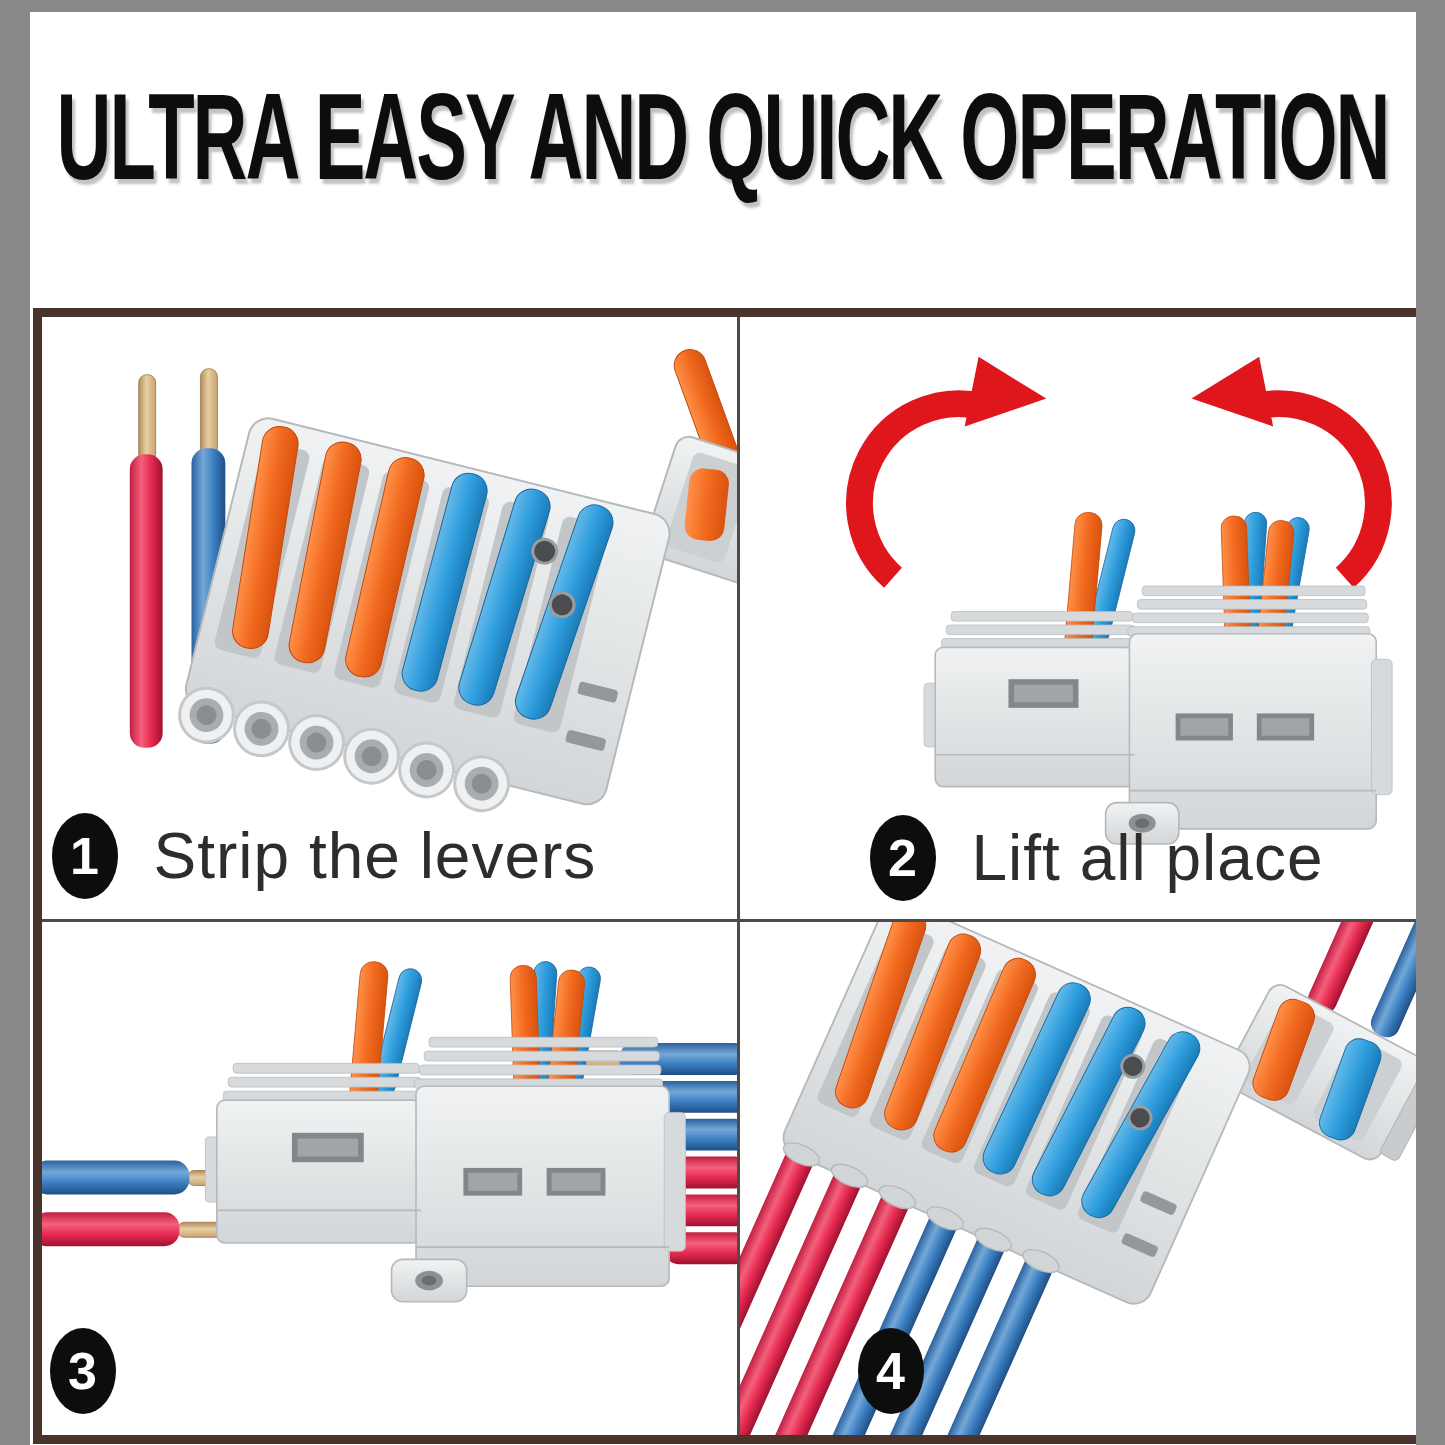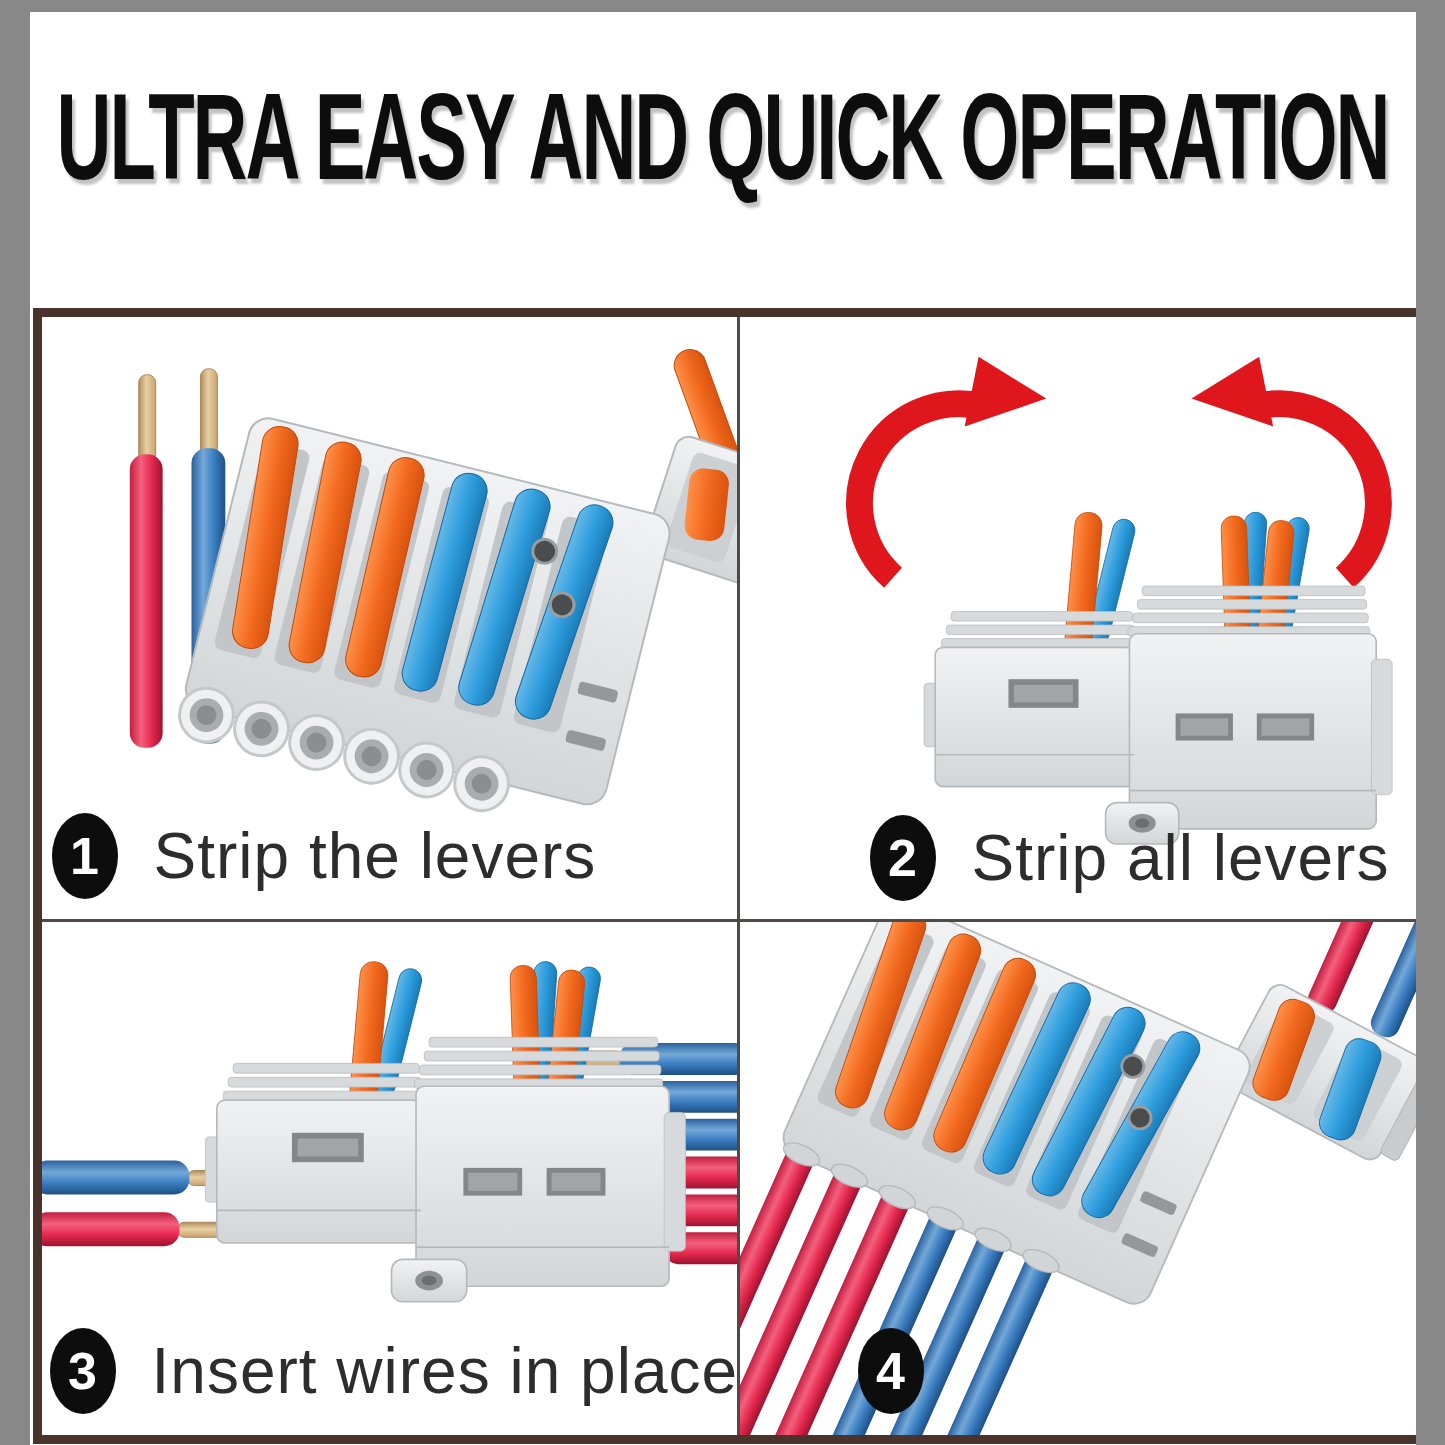--- a/index.html
+++ b/index.html
@@ -270,21 +270,21 @@
             <rect x="272" y="360" width="92" height="52" rx="14" fill="url(#gBody)" stroke="#b6b9bc" stroke-width="2"></rect>
             <ellipse cx="318" cy="386" rx="17" ry="12" fill="#8e9194"></ellipse>
             <ellipse cx="318" cy="386" rx="9" ry="6" fill="#6b6e70"></ellipse>
           </g>
         </g>
       </svg>
       <div class="step" id="step2">
         <span class="badge">
             <span>2</span>
           </span>
-        <span class="step-text">Strip all levers</span>
+        <span class="step-text">Lift all place</span>
       </div>
     </div>
 
     <div class="panel bl">
       <svg class="illus" viewBox="0 0 698 512">
 
         <g>
           <rect x="146" y="248" width="46" height="15" rx="7" fill="url(#gCopH)" stroke="#a9845a" stroke-width="1"></rect>
           <rect x="-10" y="238" width="158" height="34" rx="15" fill="url(#gBlueH)"></rect>
           <rect x="136" y="300" width="46" height="15" rx="7" fill="url(#gCopH)" stroke="#a9845a" stroke-width="1"></rect>
@@ -356,21 +356,20 @@
             <rect x="272" y="360" width="92" height="52" rx="14" fill="url(#gBody)" stroke="#b6b9bc" stroke-width="2"></rect>
             <ellipse cx="318" cy="386" rx="17" ry="12" fill="#8e9194"></ellipse>
             <ellipse cx="318" cy="386" rx="9" ry="6" fill="#6b6e70"></ellipse>
           </g>
         </g>
       </svg>
       <div class="step" id="step3">
         <span class="badge">
             <span>3</span>
           </span>
-        <span class="step-text">Insert wires in place</span>
       </div>
     </div>
 
     <div class="panel br">
       <svg class="illus" viewBox="0 0 718 513">
         <g transform="translate(310,190) scale(0.92) rotate(24)">
 
           <g>
             <rect x="-244" y="140" width="32" height="520" rx="14" fill="url(#gRedV)"></rect>
             <rect x="-187" y="140" width="32" height="520" rx="14" fill="url(#gRedV)"></rect>

